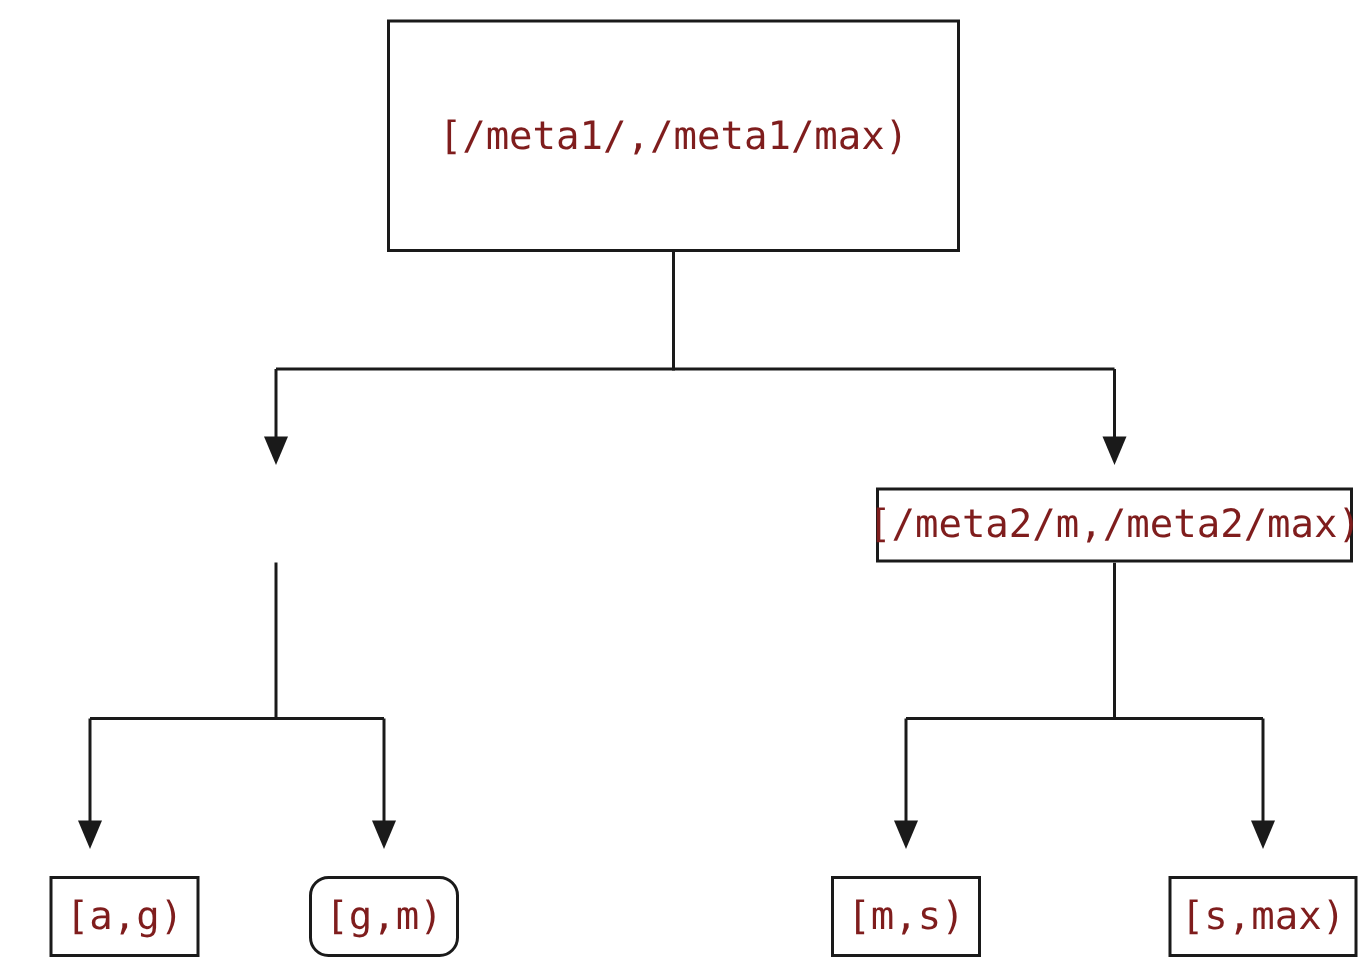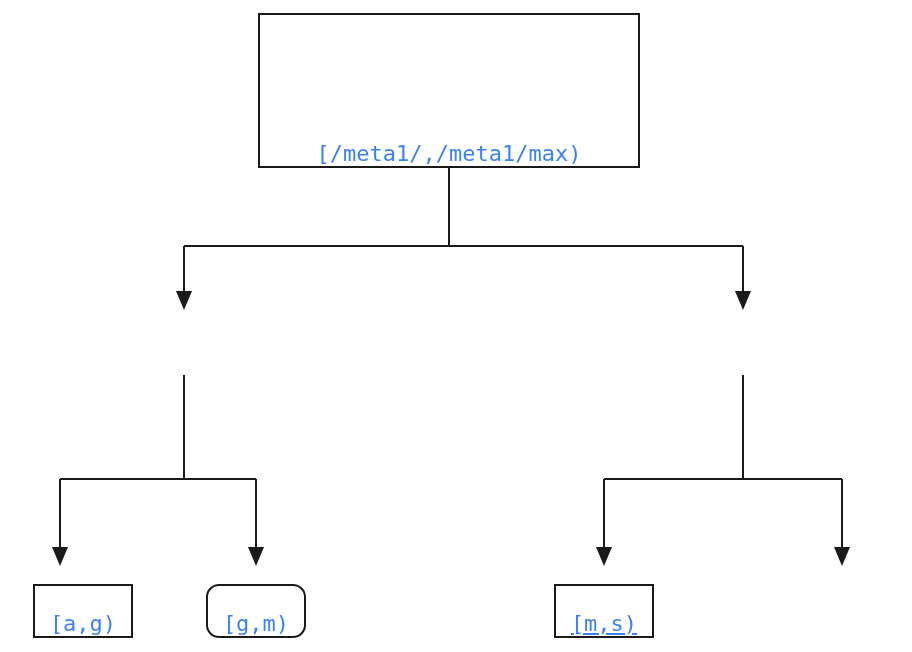--- a/index.html
+++ b/index.html
@@ -14,33 +14,33 @@
     background: #ffffff;
     font-family: "DejaVu Sans Mono", "Liberation Mono", monospace;
     overflow: hidden;
   }
   .node {
     position: absolute;
     box-sizing: border-box;
     border: 2px solid #1a1a1a;
     background: #ffffff;
     display: flex;
-    align-items: flex-end;
+    align-items: center;
     justify-content: center;
-    font-size: 22px;
-    color: #3b82f6;
+    font-size: 26px;
+    color: #7f1d1d;
     white-space: nowrap;
     letter-spacing: 0px;
   }
   .node-root  { left: 258px; top: 13px;  width: 382px; height: 155px; }
   .node-mid-left  { left: 24px;  top: 325px; width: 320px; height: 50px; }
   .node-mid-right { left: 584px; top: 325px; width: 318px; height: 50px; }
   .node-leaf-ag   { left: 10px;  top: 584px; width: 100px; height: 54px; margin-left: 23px; }
   .node-leaf-gm   { left: 206px; top: 584px; width: 100px; height: 54px; border-radius: 13px; }
-  .node-leaf-ms   { left: 554px; top: 584px; width: 100px; height: 54px; text-decoration: underline; }
+  .node-leaf-ms   { left: 554px; top: 584px; width: 100px; height: 54px; }
   .node-leaf-smax { left: 779px; top: 584px; width: 126px; height: 54px; }
   .connectors {
     position: absolute;
     left: 0; top: 0;
     width: 912px;
     height: 652px;
     pointer-events: none;
   }
   .connectors path, .connectors line {
     stroke: #1a1a1a;
@@ -85,27 +85,33 @@
       <polygon points="596,547 612,547 604,566"></polygon>
       <polygon points="834,547 850,547 842,566"></polygon>
     </g>
   </svg>
 
   <div class="node node-root">
     <span>[/meta1/,/meta1/max)</span>
   </div>
 
 
+  <div class="node node-mid-right">
+    <span>[/meta2/m,/meta2/max)</span>
+  </div>
 
   <div class="node node-leaf-ag">
     <span>[a,g)</span>
   </div>
 
   <div class="node node-leaf-gm">
     <span>[g,m)</span>
   </div>
 
   <div class="node node-leaf-ms">
     <span>[m,s)</span>
   </div>
 
+  <div class="node node-leaf-smax">
+    <span>[s,max)</span>
+  </div>
 
 </div>
 
 </body></html>

